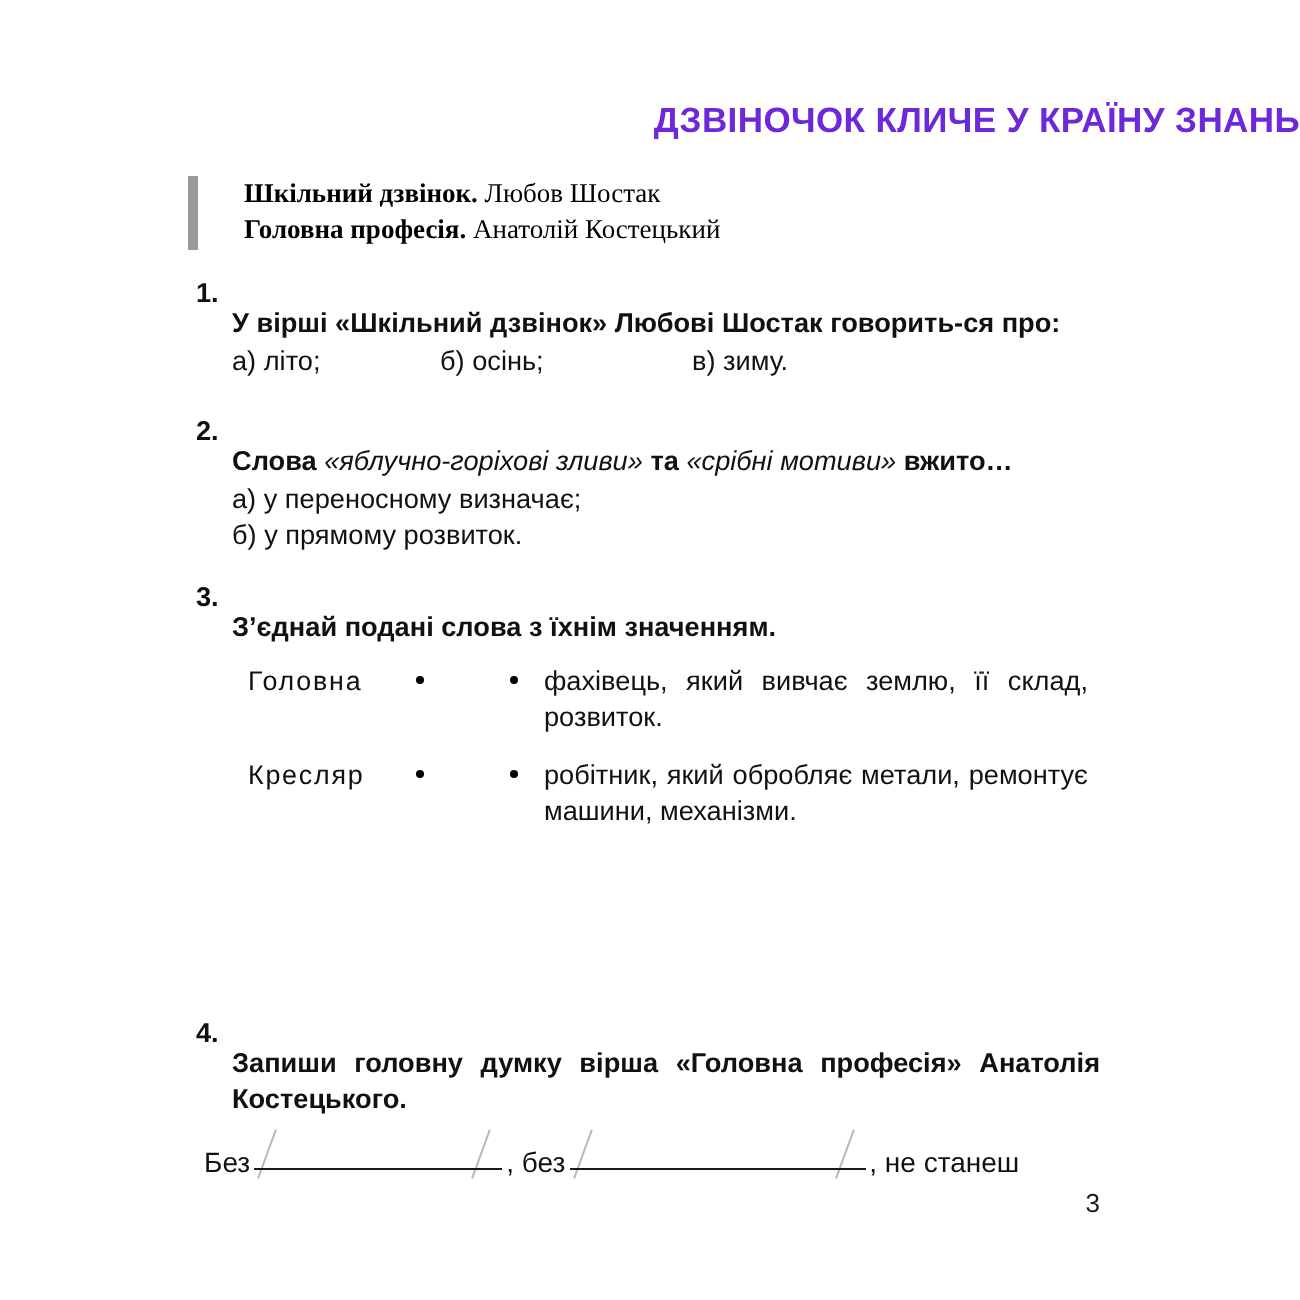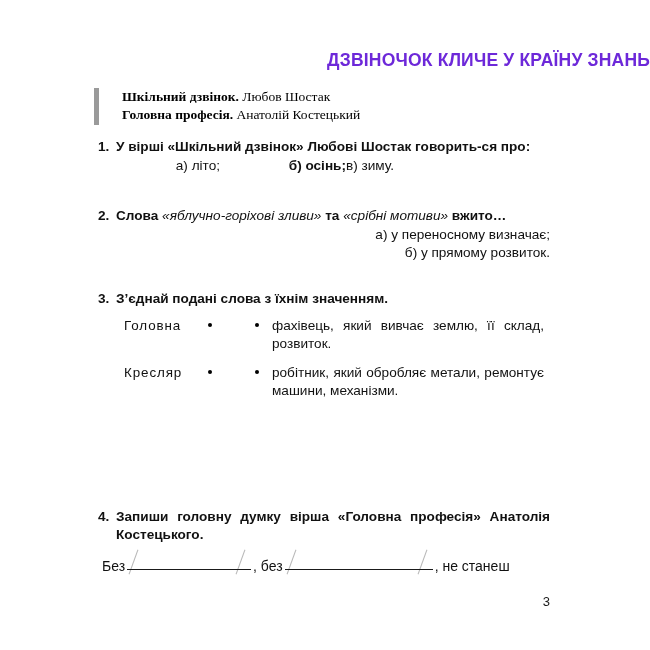--- a/index.html
+++ b/index.html
@@ -69,42 +69,42 @@
   .qnum {
     width: 18px;
     flex: 0 0 18px;
     font-weight: bold;
   }
   .qtext {
     flex: 1 1 auto;
     text-align: justify;
     text-justify: inter-character;
     font-weight: bold;
+    margin-top: 15px;
   }
   .qtext .it {
     font-style: italic;
     font-weight: normal;
   }
 
   
   .options {
     margin-left: 18px;
     margin-top: 1px;
-    text-align: right;
   }
   .opt-row {
     display: flex;
     font-weight: normal;
   }
   .opt {
     font-weight: normal;
     white-space: nowrap;
   }
   .opt-inline-1 { width: 104px; }
-  .opt-inline-2 { width: 126px; font-weight: bold; }
+  .opt-inline-2 { width: 126px; }
   .opt-stack {
     font-weight: normal;
     line-height: 1.34;
   }
 
   
   .match {
     margin-left: 26px;
     margin-top: 9px;
   }

